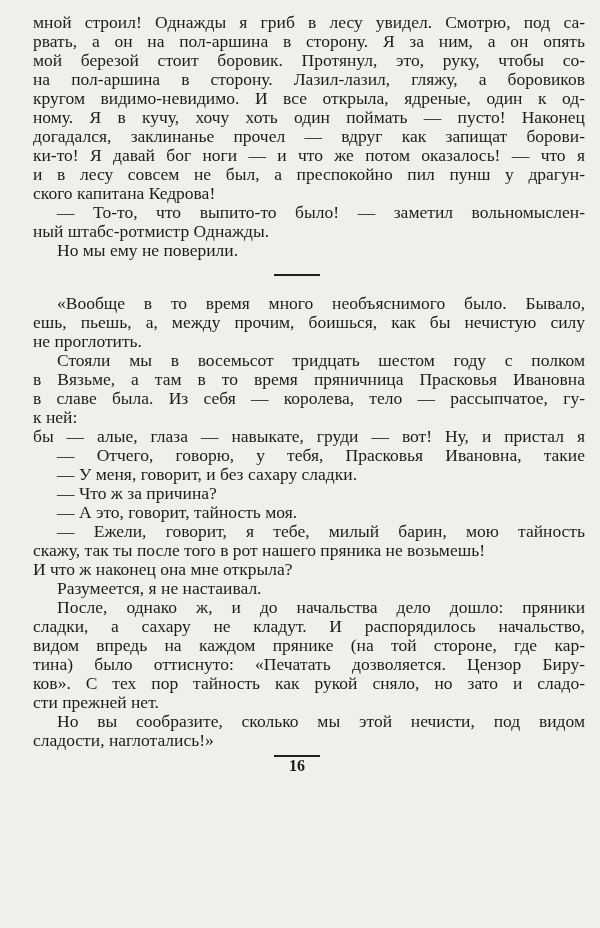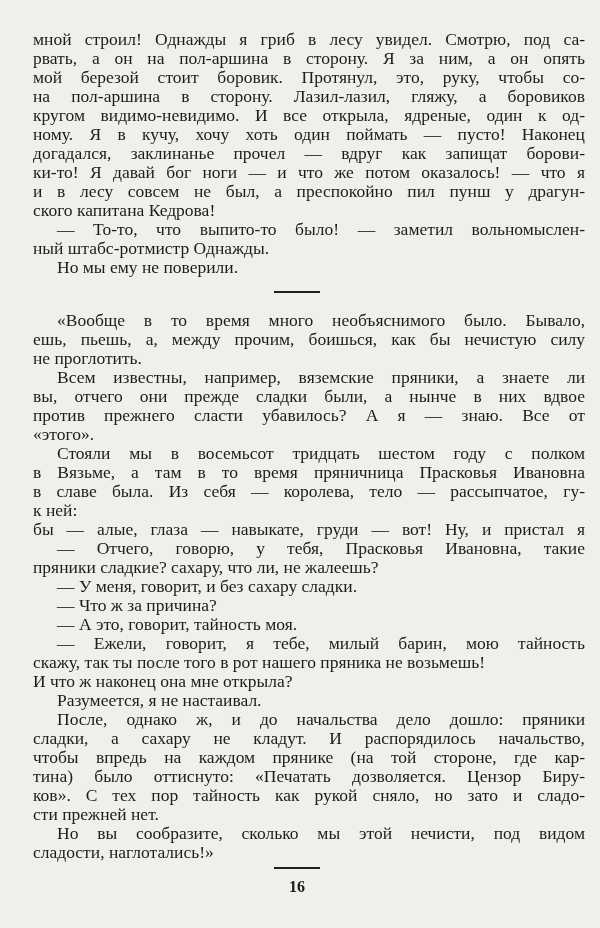--- a/index.html
+++ b/index.html
@@ -8,21 +8,21 @@
     width: 600px;
     height: 928px;
     background: #f1efeb;
     color: #1c1c1c;
     font-family: "Liberation Serif", serif;
     overflow: hidden;
   }
   .text-col {
     position: absolute;
     left: 33px;
-    top: 30px;
+    top: 13px;
     width: 552px;
   }
   .line {
     font-size: 17.5px;
     line-height: 19px;
     height: 19px;
     white-space: normal;
     text-align: justify;
     text-align-last: justify;
     -moz-text-align-last: justify;
@@ -35,21 +35,20 @@
   .line.in { text-indent: 24px; }
   .sep {
     width: 46px;
     height: 2px;
     background: #1f1f1f;
     margin-left: 241px;
   }
   .sep1 { margin-top: 14px; margin-bottom: 18px; }
   .sep2 { margin-top: 5px; }
   .pnum {
-    margin-top: 9px;
     padding-right: 24px;
     font-size: 16px;
     font-weight: bold;
     text-align: center;
   }
 </style>
 </head>
 <body>
 
 <div class="page">
@@ -78,38 +77,31 @@
     </div>
 
     <div class="sep sep1"></div>
 
     <div>
       <div class="line in">«Вообще в то время много необъяснимого было. Бывало,</div>
       <div class="line">ешь, пьешь, а, между прочим, боишься, как бы нечистую силу</div>
       <div class="line la">не проглотить.</div>
     </div>
 
-    <div>
-      <div class="line in">Всем известны, например, вяземские пряники, а знаете ли</div>
-      <div class="line">вы, отчего они прежде сладки были, а нынче в них вдвое</div>
-      <div class="line">против прежнего сласти убавилось? А я — знаю. Все от</div>
-      <div class="line la">«этого».</div>
-    </div>
 
     <div>
       <div class="line in">Стояли мы в восемьсот тридцать шестом году с полком</div>
       <div class="line">в Вязьме, а там в то время пряничница Прасковья Ивановна</div>
       <div class="line">в славе была. Из себя — королева, тело — рассыпчатое, гу-</div>
       <div class="line la">к ней:</div>
       <div class="line">бы — алые, глаза — навыкате, груди — вот! Ну, и пристал я</div>
     </div>
 
     <div>
       <div class="line in">— Отчего, говорю, у тебя, Прасковья Ивановна, такие</div>
-      <div class="line la">пряники сладкие? сахару, что ли, не жалеешь?</div>
     </div>
 
     <div>
       <div class="line in la">— У меня, говорит, и без сахару сладки.</div>
     </div>
     <div>
       <div class="line in la">— Что ж за причина?</div>
     </div>
     <div>
       <div class="line in la">— А это, говорит, тайность моя.</div>
@@ -123,21 +115,21 @@
       <div class="line la">И что ж наконец она мне открыла?</div>
     </div>
 
     <div>
       <div class="line in la">Разумеется, я не настаивал.</div>
     </div>
 
     <div>
       <div class="line in">После, однако ж, и до начальства дело дошло: пряники</div>
       <div class="line">сладки, а сахару не кладут. И распорядилось начальство,</div>
-      <div class="line">чтобы впредь на каждом прянике (на той стороне, где кар-</div>
+      <div class="line">видом впредь на каждом прянике (на той стороне, где кар-</div>
       <div class="line">тина) было оттиснуто: «Печатать дозволяется. Цензор Биру-</div>
       <div class="line">ков». С тех пор тайность как рукой сняло, но зато и сладо-</div>
       <div class="line la">сти прежней нет.</div>
     </div>
 
     <div>
       <div class="line in">Но вы сообразите, сколько мы этой нечисти, под видом</div>
       <div class="line la">сладости, наглотались!»</div>
     </div>
 

